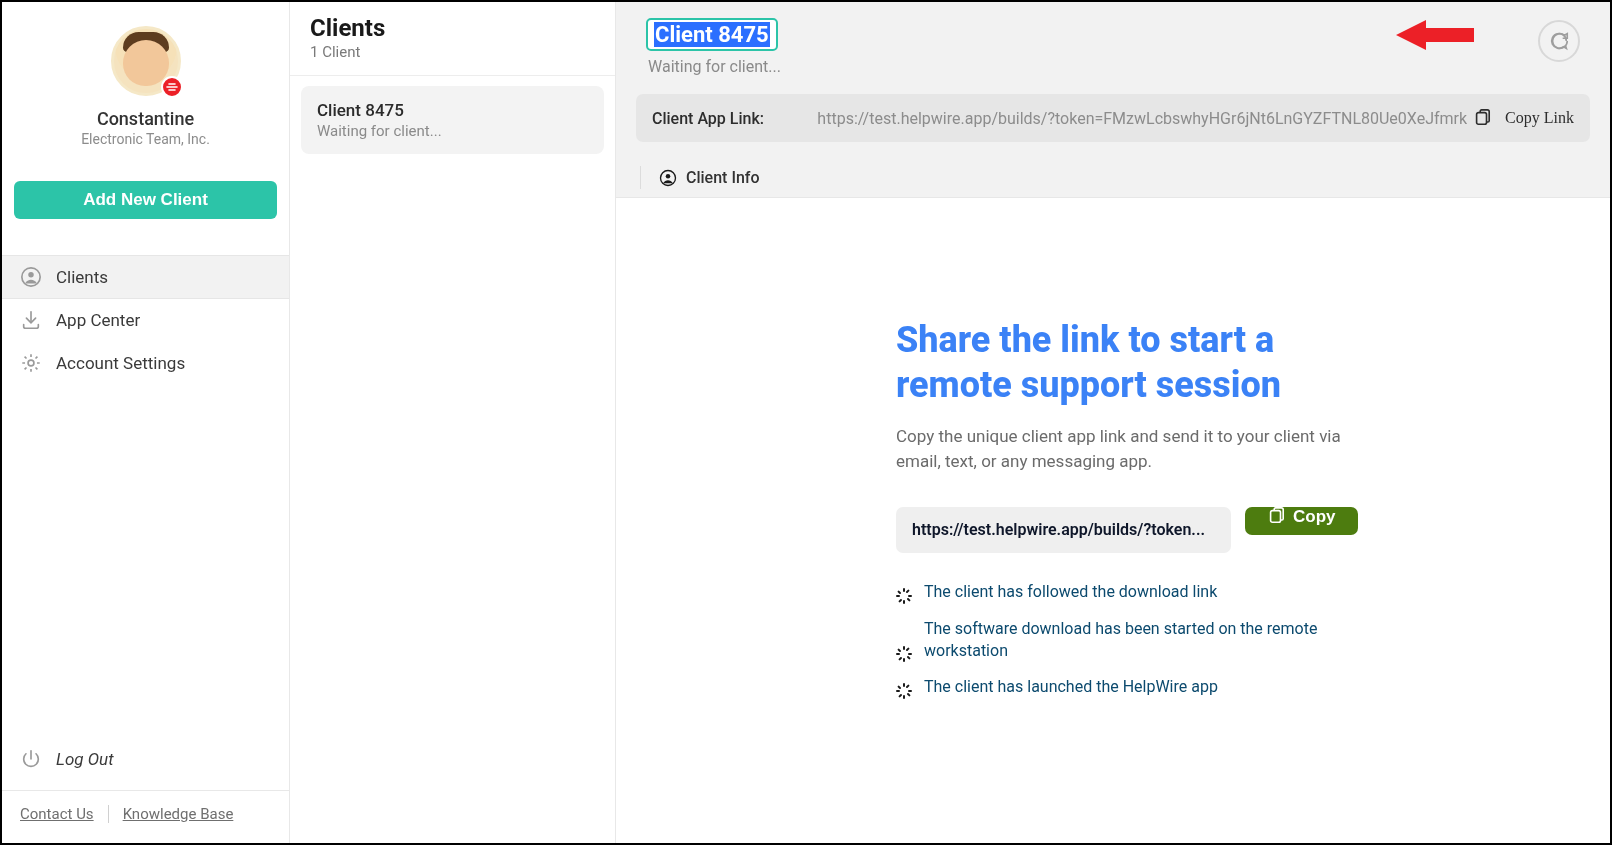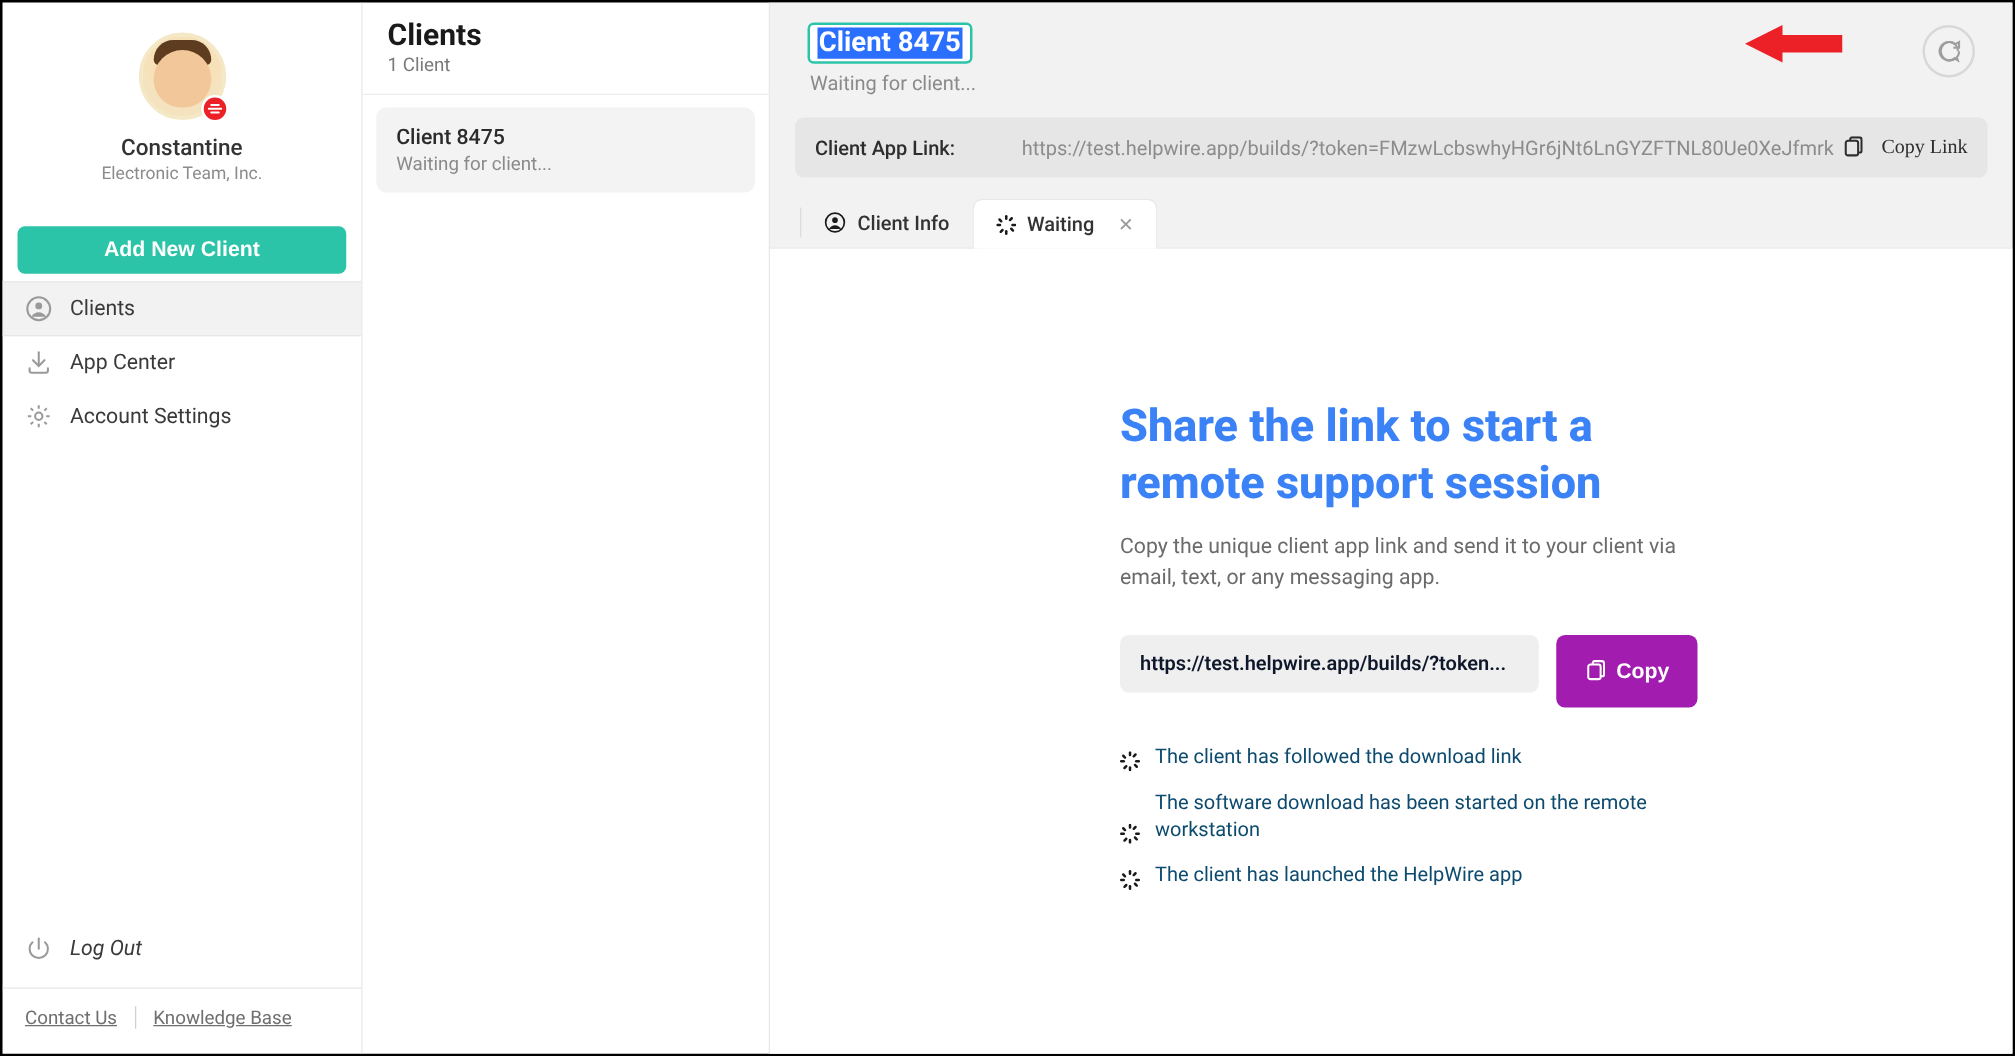--- a/index.html
+++ b/index.html
@@ -82,21 +82,21 @@
     font-size: 18px;
     font-weight: 500;
     color: #333;
   }
   .user-org {
     font-size: 14px;
     color: #8c8c8c;
     margin-top: 2px;
   }
   .add-client-btn {
-    margin: 18px 12px 6px;
+    margin: 18px 12px 36px;
     height: 38px;
     border: none;
     border-radius: 6px;
     background: #2cc4a8;
     color: #fff;
     font-size: 17px;
     font-weight: 600;
     cursor: pointer;
   }
   .nav { flex: 0 0 auto; }
@@ -342,30 +342,30 @@
     border: none;
     font-size: 16px;
     font-weight: 600;
     color: #0f172a;
     overflow: hidden;
     text-overflow: ellipsis;
     white-space: nowrap;
     line-height: 46px;
   }
   .copy-btn {
-    height: 58px;
+    height: 28px;
     padding: 0 22px;
     border: none;
     border-radius: 7px;
-    background: #a21caf;
+    background: #4d7c0f;
     color: #fff;
     font-size: 17px;
     font-weight: 600;
     display: flex;
-    align-items: center;
+    align-items: flex-start;
     gap: 8px;
     cursor: pointer;
   }
   .steps {
     margin-top: 28px;
     display: flex;
     flex-direction: column;
     gap: 14px;
     max-width: 480px;
   }
@@ -532,31 +532,20 @@
       <div class="tab-sep"></div>
       <div class="tab">
         <span>
           <svg width="18" height="18" viewBox="0 0 24 24">
               <circle cx="12" cy="12" r="10" fill="none" stroke="#1a1a1a" stroke-width="1.8"></circle>
               <circle cx="12" cy="9.5" r="3" fill="#1a1a1a"></circle>
               <path d="M5.5 19c1.4-2.6 4-4 6.5-4s5.1 1.4 6.5 4" fill="#1a1a1a"></path>
             </svg>
         </span>
         <span>Client Info</span>
-      </div>
-      <div class="tab active">
-        <span>
-          <svg width="16" height="16" viewBox="0 0 16 16" style="color:#1a1a1a">
-              <use href="#spinner"></use>
-            </svg>
-        </span>
-        <span>Waiting</span>
-        <span class="tab-close">
-          <span>✕</span>
-        </span>
       </div>
     </div>
 
     <div class="main-body">
       <h1 class="share-title">Share the link to start a remote support session</h1>
       <p class="share-desc">Copy the unique client app link and send it to your client via email, text, or any messaging app.</p>
 
       <div class="share-row">
         <div class="share-url">https://test.helpwire.app/builds/?token...</div>
         <button class="copy-btn">

